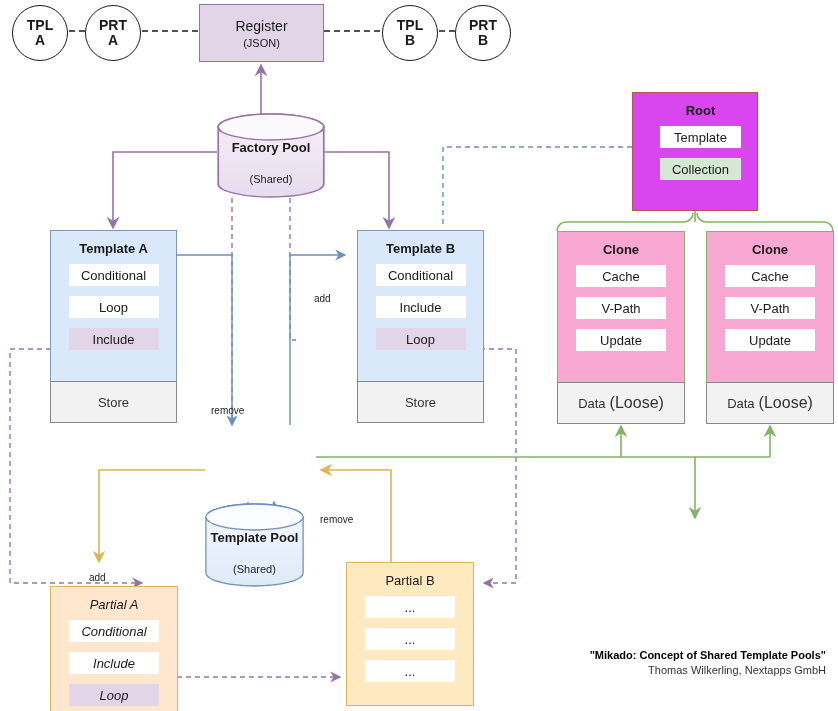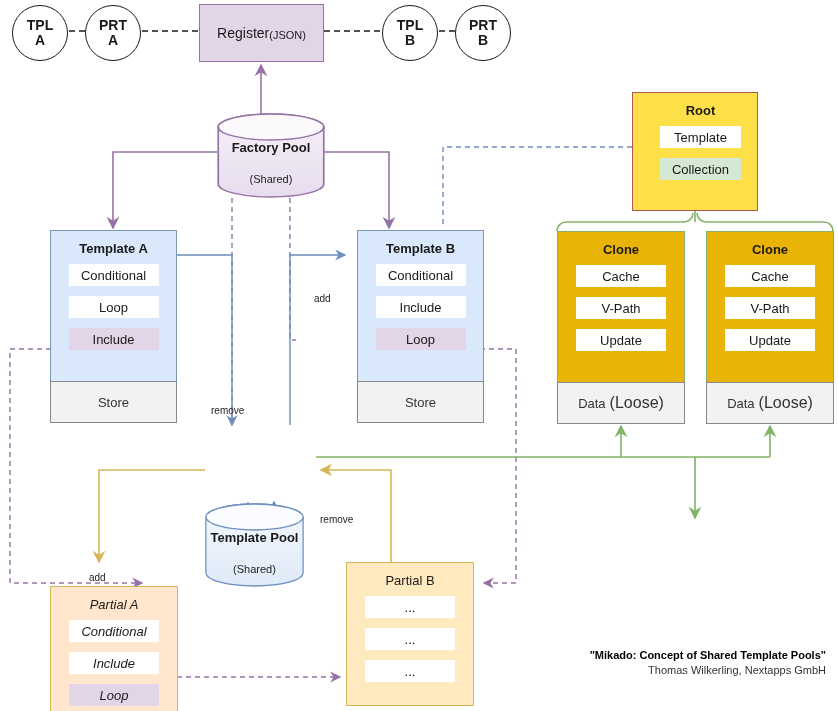--- a/index.html
+++ b/index.html
@@ -9,21 +9,21 @@
   svg.edges{position:absolute;left:0;top:0;width:838px;height:711px;pointer-events:none;}
   .node{position:absolute;box-sizing:border-box;}
 
   
   .circ{border-radius:50%;border:1.4px solid #1a1a1a;background:#fff;
         display:flex;align-items:center;justify-content:center;text-align:center;
         font-weight:bold;font-size:14px;line-height:15px;}
 
   
   .register{background:#e1d5e7;border:1.4px solid #9673a6;
-            display:flex;flex-direction:row;align-items:center;justify-content:center;}
+            display:flex;flex-direction:column;align-items:center;justify-content:center;}
   .register .t1{font-size:14px;}
   .register .t2{font-size:11px;margin-top:3px;}
 
   
   .cyl{display:flex;flex-direction:column;align-items:center;justify-content:center;
        text-align:center;position:relative;}
   .cyl .cyl-svg{position:absolute;left:0;top:0;width:100%;height:100%;}
   .cyl .lbl{position:relative;z-index:2;font-weight:bold;font-size:13px;line-height:15px;}
   .cyl .sub{position:relative;z-index:2;font-size:11px;font-weight:normal;margin-top:18px;color:#222;}
 
@@ -34,22 +34,22 @@
   .row{width:72%;height:22px;display:flex;align-items:center;justify-content:center;
        font-size:13px;margin-bottom:10px;background:#fff;}
   .row.hl-purple{background:#e1d5e7;}
   .row.hl-green{background:#d5e8d4;}
   .foot{position:absolute;left:-1.4px;right:-1.4px;bottom:-1.4px;height:40px;
         border:1.4px solid #888;background:#f2f2f2;display:flex;align-items:center;
         justify-content:center;font-size:13px;color:#333;}
   .foot .small{font-size:16px;margin-left:4px;}
 
   .tpl{background:#dae8fc;border-color:#7d98b5;}
-  .clone{background:#eab308;border-color:#82b366;}
-  .root{background:#fde047;border-color:#b85450;padding-left:11px;}
+  .clone{background:#f9a8d4;border-color:#82b366;}
+  .root{background:#d946ef;border-color:#b85450;padding-left:11px;}
   .partial{background:#ffe6cc;border-color:#d6b656;}
   .partial2{background:#ffeac0;border-color:#d6b656;}
 
   .edge-label{position:absolute;font-size:10px;color:#222;background:transparent;margin-top:34px;}
   .caption{position:absolute;text-align:right;}
   .caption .c1{font-size:11px;font-weight:bold;color:#000;}
   .caption .c2{font-size:11px;color:#333;margin-top:3px;}
 </style>
 </head>
 <body>

